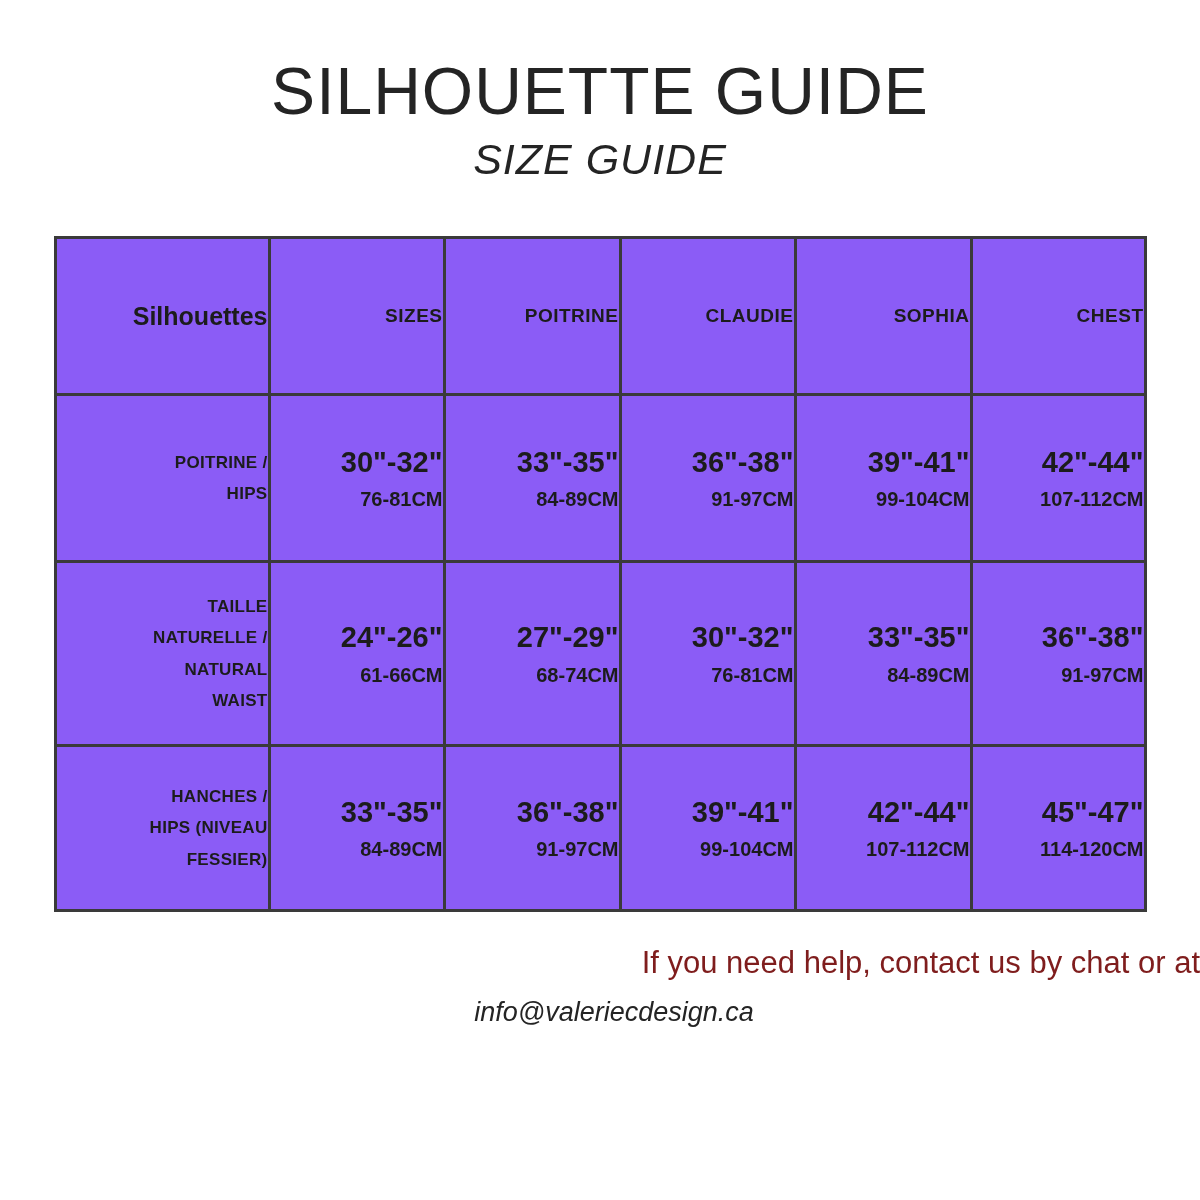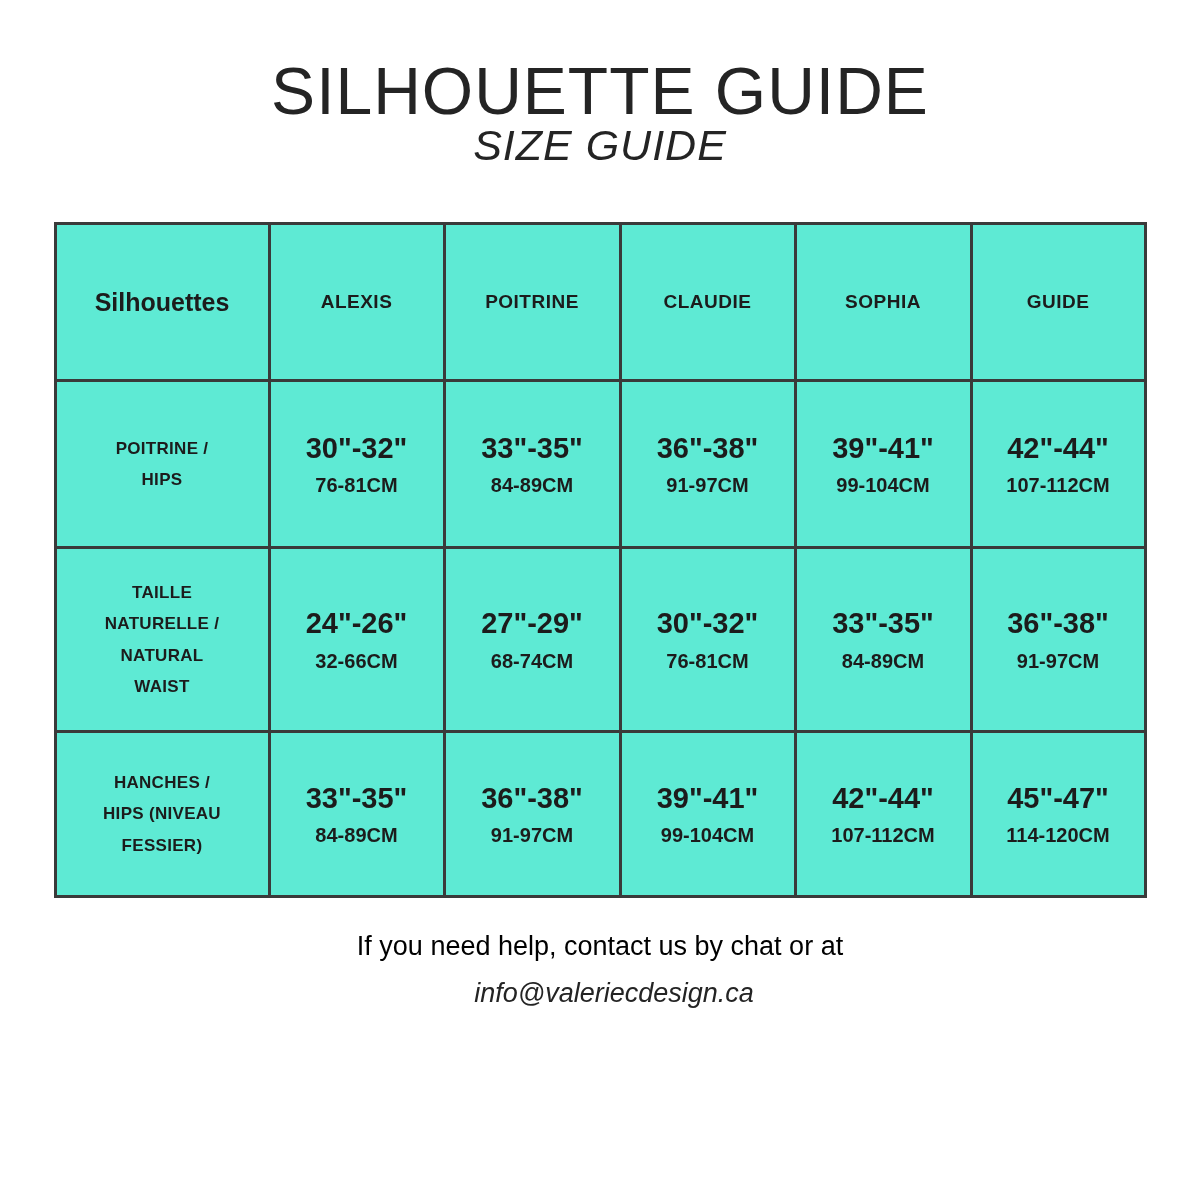--- a/index.html
+++ b/index.html
@@ -24,39 +24,40 @@
     text-align: center;
   }
   .title {
     font-size: 66px;
     font-weight: 400;
     line-height: 1;
     letter-spacing: 1px;
     color: #242424;
   }
   .subtitle {
+    margin-top: 14px;
     font-size: 43px;
     font-style: italic;
     font-weight: 400;
     line-height: 1;
     letter-spacing: 1px;
     color: #242424;
   }
   table.size-table {
     margin: 55px auto 0 auto;
     border-collapse: collapse;
     table-layout: fixed;
     width: 1090px;
   }
   table.size-table td, table.size-table th {
     border: 3px solid #3a3a3a;
-    text-align: center;
+    text-align: right;
     vertical-align: middle;
     padding: 0;
-    background: #5eead4;
+    background: #8b5cf6;
     margin-left: 48px;
   }
   tr.r-header  td, tr.r-header  th { height: 154px; }
   tr.r-sizes   td { height: 112px; }
   tr.r-chest   td { height: 164px; }
   tr.r-waist   td { height: 181px; }
   tr.r-hips    td { height: 162px; }
 
   .silhouettes-head {
     font-size: 25px;
@@ -96,24 +97,25 @@
     font-size: 20px;
     font-weight: 700;
     line-height: 1.1;
     color: #1c1c1c;
   }
   .footer {
     margin-top: 31px;
     text-align: center;
   }
   .footer-line1 {
-    font-size: 27px;
+    font-size: 31px;
     font-weight: 400;
     line-height: 1.3;
-    color: #000000;
+    color: #7f1d1d;
+    text-align: right;
   }
   .footer-email {
     margin-top: 12px;
     font-size: 27px;
     font-style: italic;
     font-weight: 400;
     line-height: 1.3;
     color: #242424;
     padding-left: 28px;
   }
@@ -133,25 +135,25 @@
       <col style="width:214px">
       <col style="width:175px">
       <col style="width:176px">
       <col style="width:175px">
       <col style="width:176px">
       <col style="width:174px">
     </colgroup>
     <tbody>
       <tr class="r-header">
         <th class="silhouettes-head">Silhouettes</th>
-        <th class="col-head">ALEXIS</th>
+        <th class="col-head">SIZES</th>
         <th class="col-head">POITRINE</th>
         <th class="col-head">CLAUDIE</th>
         <th class="col-head">SOPHIA</th>
-        <th class="col-head">GUIDE</th>
+        <th class="col-head">CHEST</th>
       </tr>
 
 
       <tr class="r-chest">
         <td class="row-label"><span>POITRINE / HIPS</span></td>
         <td>
           <div class="meas-in">30"-32"</div>
           <div class="meas-cm">76-81CM</div>
         </td>
         <td>
@@ -169,21 +171,21 @@
         <td>
           <div class="meas-in">42"-44"</div>
           <div class="meas-cm">107-112CM</div>
         </td>
       </tr>
 
       <tr class="r-waist">
         <td class="row-label"><span>TAILLE NATURELLE / NATURAL WAIST</span></td>
         <td>
           <div class="meas-in">24"-26"</div>
-          <div class="meas-cm">32-66CM</div>
+          <div class="meas-cm">61-66CM</div>
         </td>
         <td>
           <div class="meas-in">27"-29"</div>
           <div class="meas-cm">68-74CM</div>
         </td>
         <td>
           <div class="meas-in">30"-32"</div>
           <div class="meas-cm">76-81CM</div>
         </td>
         <td>

